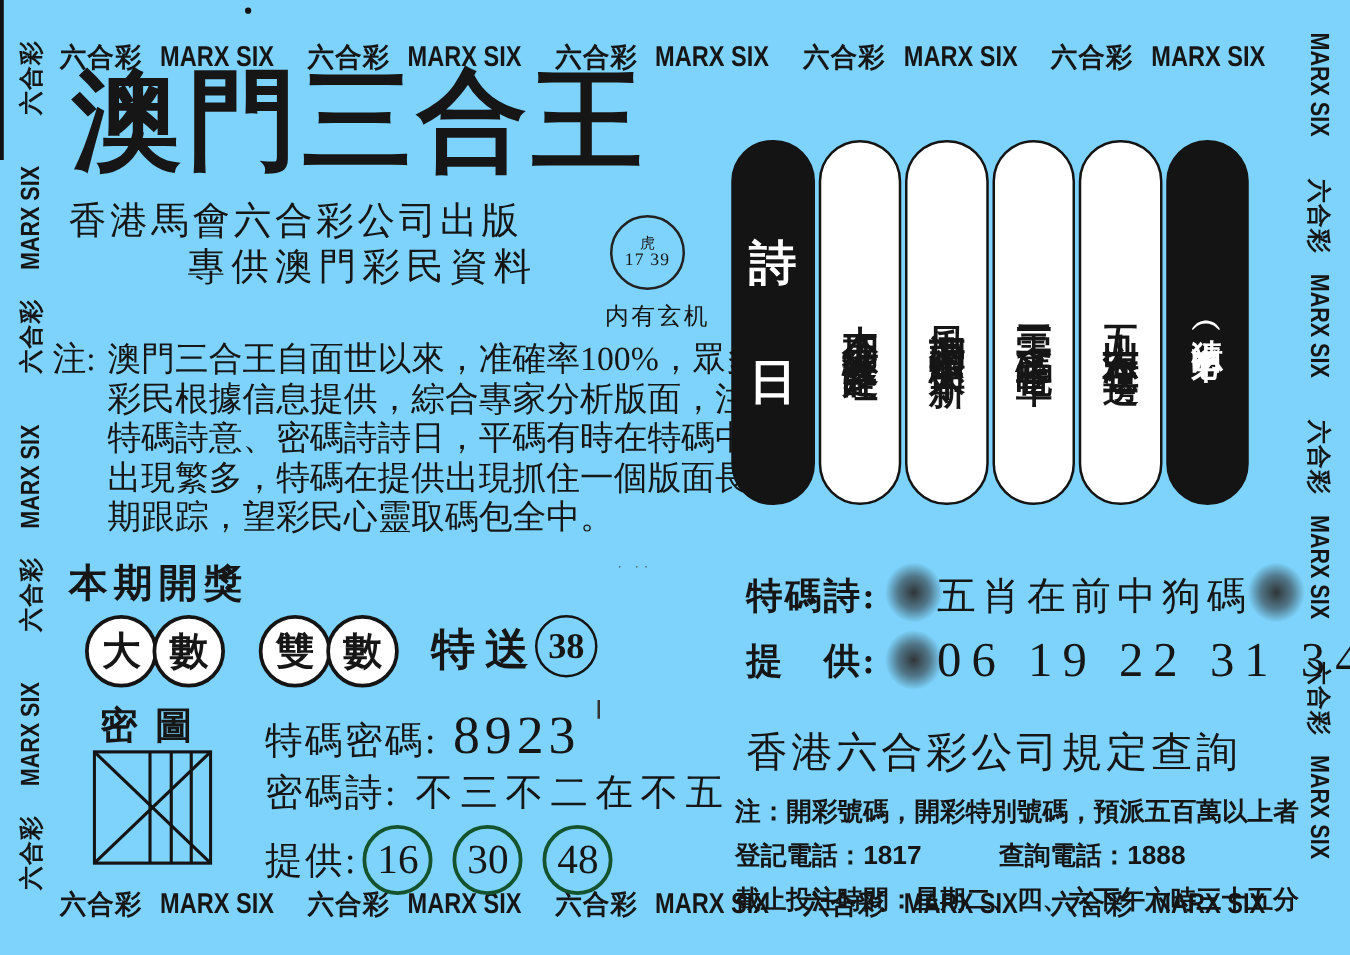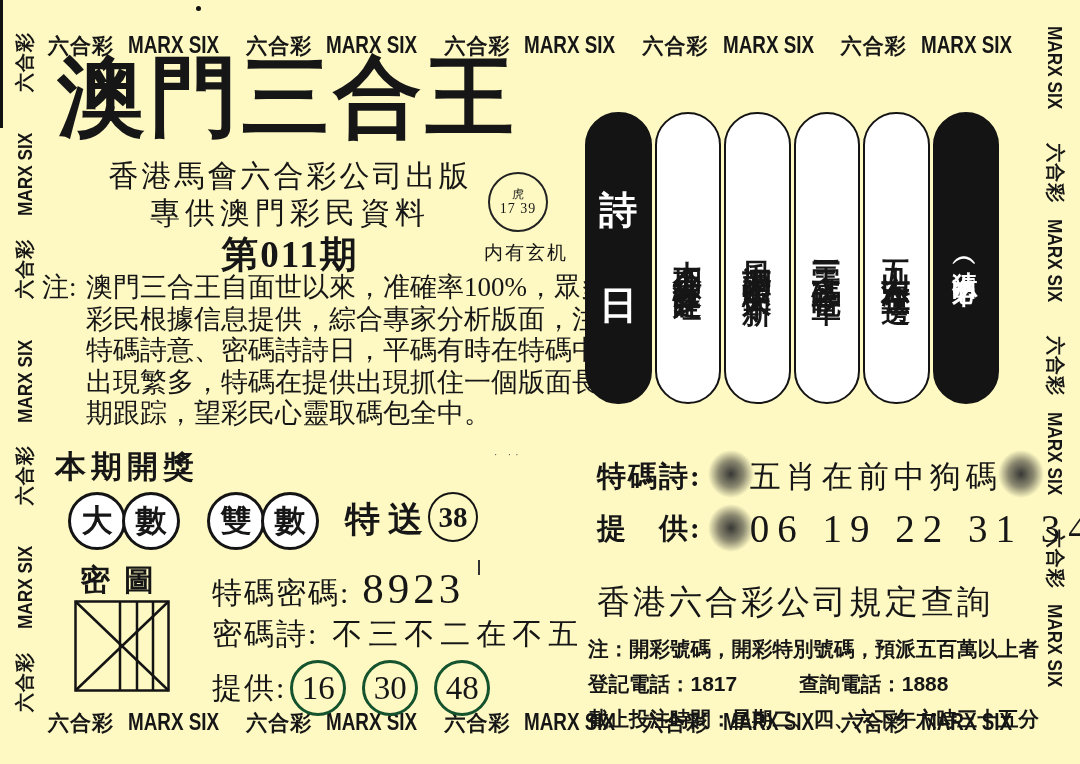--- a/index.html
+++ b/index.html
@@ -1,16 +1,16 @@
 <!DOCTYPE html>
 <html><head>
 <meta charset="utf-8">
 <style>
   html,body{margin:0;padding:0;background:#e8e8e8;}
-  .page{position:relative;width:1080px;height:764px;background:#fef9c3;overflow:hidden;
+  .page{position:relative;width:1080px;height:764px;background:#7dd3fc;overflow:hidden;
         font-family:"Liberation Serif","DejaVu Serif",serif;color:#161616;}
   .abs{position:absolute;}
 
   
   .border-row{position:absolute;left:48px;right:48px;height:36px;display:flex;
               justify-content:space-between;align-items:flex-end;}
   .brand-item{display:flex;align-items:baseline;gap:14px;white-space:nowrap;}
   .brand-cn{font-family:"Liberation Sans","DejaVu Sans",sans-serif;font-weight:900;
             font-size:21px;letter-spacing:1px;}
   .brand-en{font-family:"Liberation Sans","DejaVu Sans",sans-serif;font-weight:700;
@@ -19,21 +19,21 @@
   .strip{position:absolute;width:680px;height:38px;display:flex;justify-content:space-between;
          align-items:center;}
   .strip .brand-cn{font-size:19px}
   .strip .brand-en{font-size:21px}
   .strip-left{left:6px;top:712px;transform-origin:0 0;transform:rotate(-90deg);}
   .strip-right{left:1074px;top:26px;transform-origin:0 0;transform:rotate(90deg);}
 
   
   .main-title{left:50px;top:50px;width:475px;text-align:center;font-size:88px;line-height:95px;
               font-weight:900;letter-spacing:4px;white-space:nowrap;}
-  .sub-line1{left:55px;top:156px;width:470px;text-align:center;font-size:30px;letter-spacing:3px;}
+  .sub-line1{left:55px;top:156px;width:470px;font-size:30px;letter-spacing:3px;}
   .sub-line2{left:55px;top:193px;width:470px;text-align:center;font-size:30px;letter-spacing:5px;}
   .issue{left:55px;top:230px;width:470px;text-align:center;font-size:37px;font-weight:700;
          letter-spacing:2px;}
   .zodiac{left:488px;top:172px;width:56px;height:56px;border:2px solid #222;border-radius:50%;
           display:flex;flex-direction:column;align-items:center;justify-content:center;}
   .zodiac .animal{font-size:12px;line-height:13px;}
   .zodiac .nums{font-size:14px;line-height:16px;letter-spacing:1px;}
   .hint{left:484px;top:240px;font-size:19px;letter-spacing:2px;}
   .note{left:42px;top:272px;width:540px;display:flex;font-size:27px;line-height:31.5px;}
   .note-label{width:44px;flex:none;}
@@ -164,21 +164,20 @@
       <span class="brand-en">MARX SIX</span>
       <span class="brand-cn">六合彩</span>
       <span class="brand-en">MARX SIX</span>
       <span class="brand-cn">六合彩</span>
       <span class="brand-en">MARX SIX</span>
     </div>
 
   <div class="abs main-title">澳門三合王</div>
   <div class="abs sub-line1">香港馬會六合彩公司出版</div>
   <div class="abs sub-line2">專供澳門彩民資料</div>
-  <div class="abs issue">第011期</div>
   <div class="abs zodiac">
     <span class="animal">虎</span>
     <span class="nums">17 39</span>
   </div>
   <div class="abs hint">内有玄机</div>
 
   <div class="abs note">
     <span class="note-label">注:</span>
     <div class="note-lines">
         <div>澳門三合王自面世以來，准確率100%，眾多</div>

